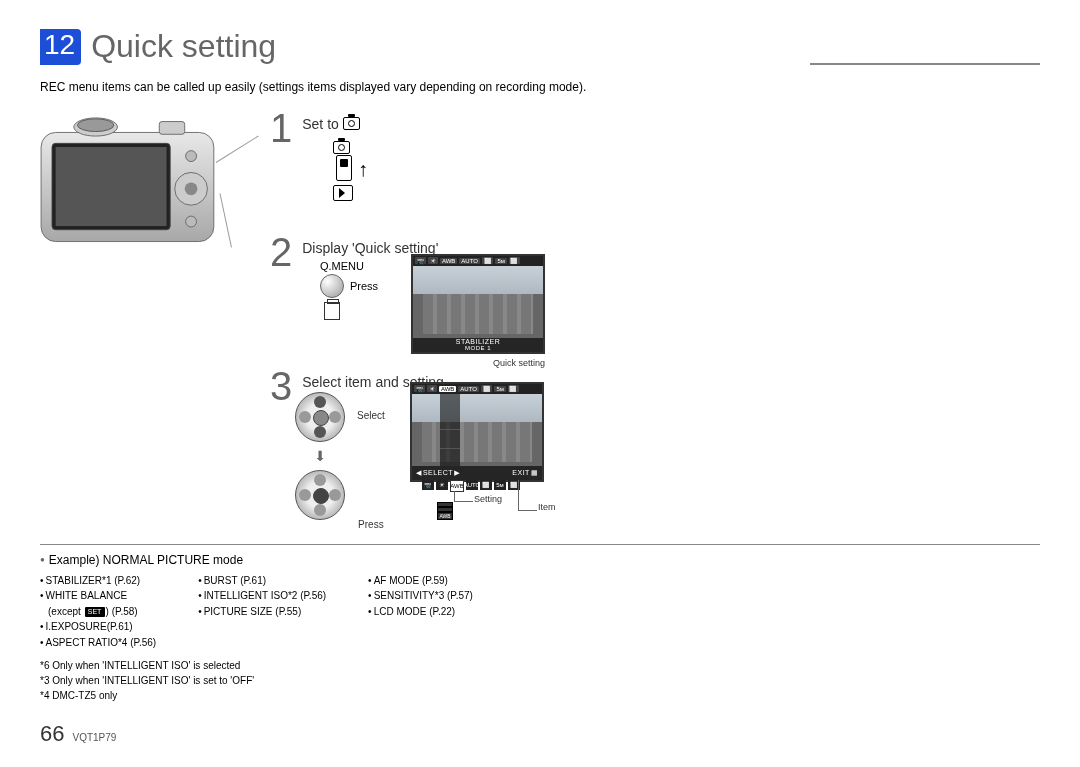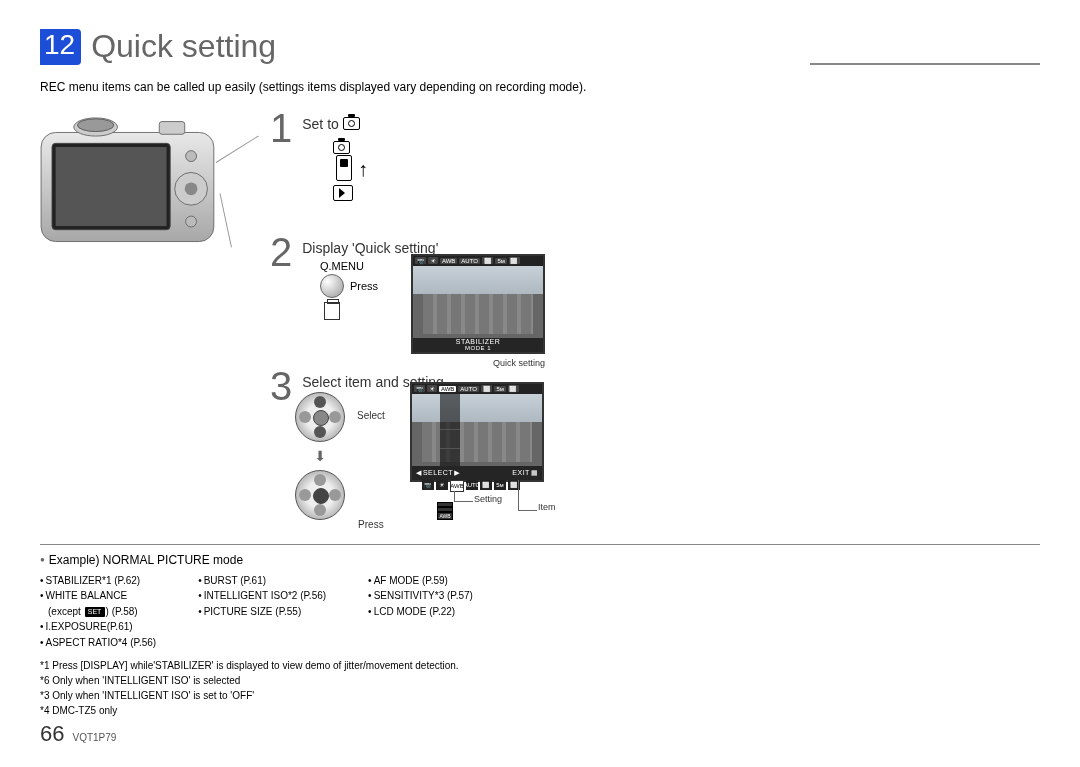--- a/index.html
+++ b/index.html
@@ -376,21 +376,20 @@
     <li>PICTURE SIZE (P.55)</li>
   </ul>
   <ul>
     <li>AF MODE (P.59)</li>
     <li>SENSITIVITY*3 (P.57)</li>
     <li>LCD MODE (P.22)</li>
   </ul>
 </div>
 
 <div class="footnotes">
-  <div>*1 Press [DISPLAY] while'STABILIZER' is displayed to view demo of jitter/movement detection.</div>
   <div>*6 Only when 'INTELLIGENT ISO' is selected</div>
   <div>*3 Only when 'INTELLIGENT ISO' is set to 'OFF'</div>
   <div>*4 DMC-TZ5 only</div>
 </div>
 
 <div class="pagefoot">
   <span class="pagenum">66</span>
   <span class="doccode">VQT1P79</span>
 </div>
 

